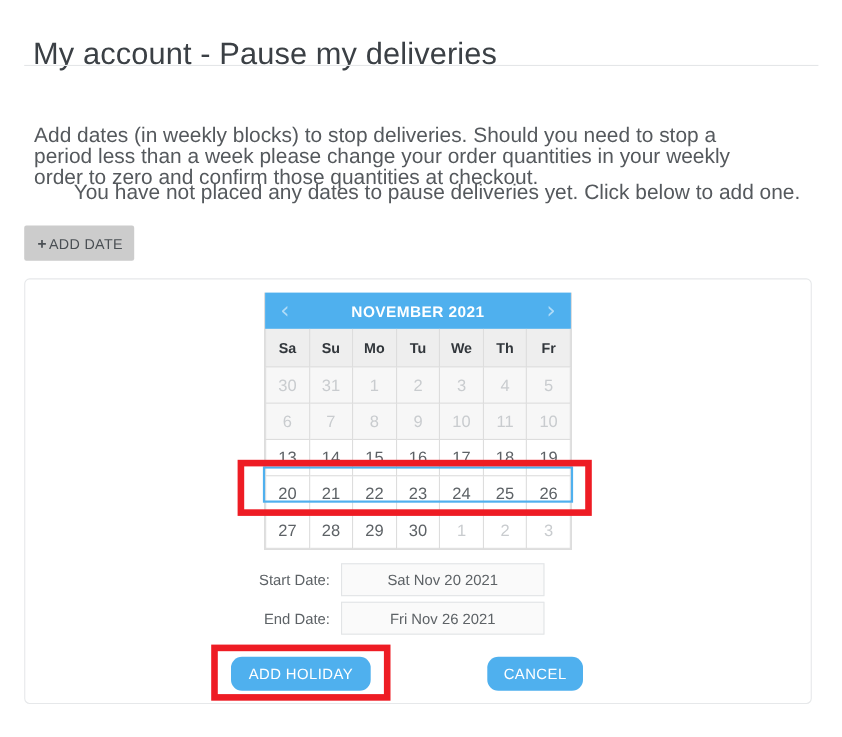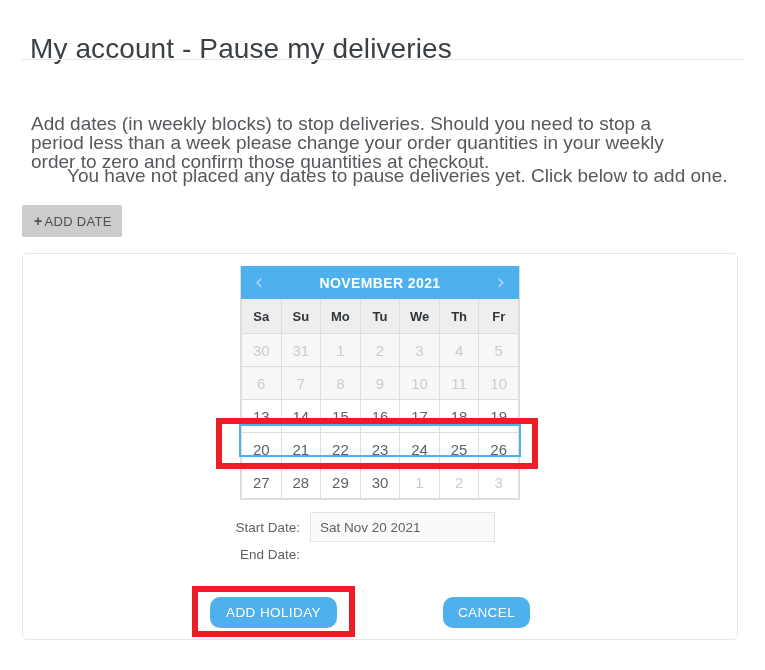--- a/index.html
+++ b/index.html
@@ -187,20 +187,21 @@
     width: 185px;
     height: 30px;
     border: 1px solid #e2e4e6;
     background: #fafafa;
     box-sizing: border-box;
     font-family: "Liberation Sans", sans-serif;
     font-size: 13.5px;
     color: #5d6266;
     padding: 0 9px;
     outline: none;
+    text-align: center;
   }
   .row-start { left: 215px; top: 512px; }
   .row-end   { left: 215px; top: 547px; }
 
   
   .btn-primary {
     position: absolute;
     background: #4fb0ee;
     color: #ffffff;
     border: none;
@@ -309,19 +310,20 @@
 </div>
 <div class="week-outline"></div>
 
 <div class="field-row row-start">
   <div class="field-label">Start Date:</div>
   <input class="field-input" type="text" readonly="" value="Sat Nov 20 2021" style="">
 </div>
 
 <div class="field-row row-end">
   <div class="field-label">End Date:</div>
+  <input class="field-input" type="text" readonly="" value="Fri Nov 26 2021" style="">
 </div>
 
 <button class="btn-primary btn-add-holiday">ADD HOLIDAY</button>
 <button class="btn-primary btn-cancel">CANCEL</button>
 
 <div class="annot annot-week"></div>
 <div class="annot annot-addhol"></div>
 
 </body></html>

